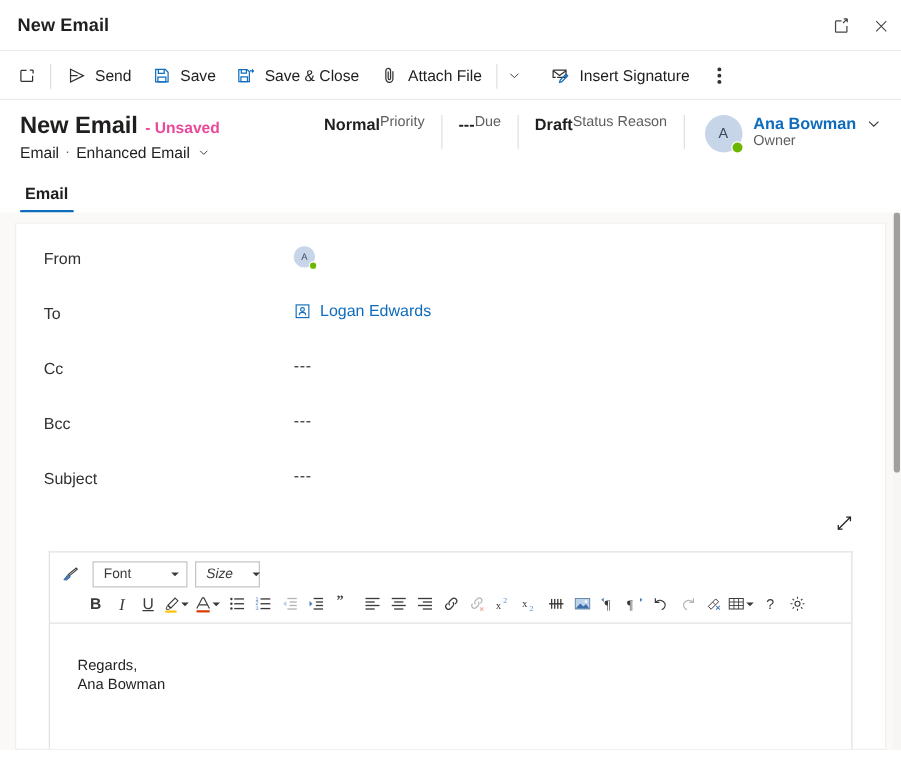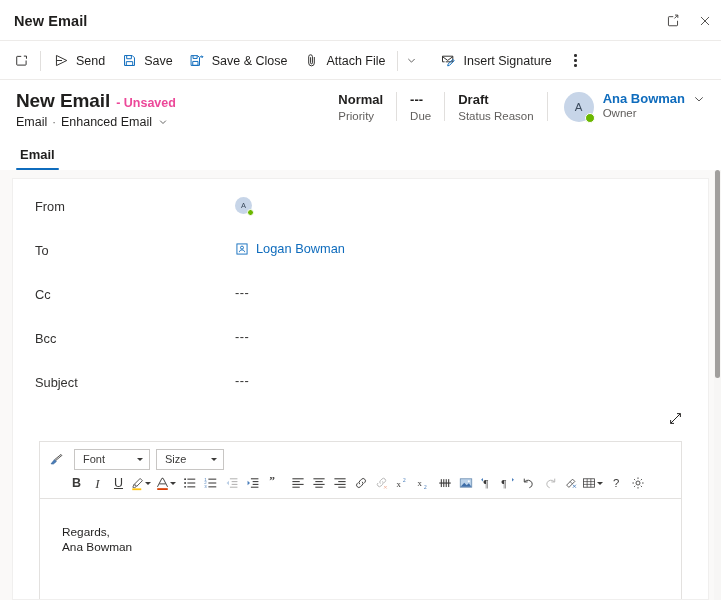--- a/index.html
+++ b/index.html
@@ -126,24 +126,25 @@
 
   .rh-right {
     margin-left: auto;
     display: flex;
     align-items: stretch;
     gap: 0;
     padding-top: 1px;
   }
   .rh-stat {
     display: flex;
-    flex-direction: column;
+    flex-direction: row;
     justify-content: flex-start;
     padding: 0 13px;
     min-width: 0;
+    text-align: center;
   }
   .rh-stat:first-child { padding-left: 6px; }
   .rh-stat-value {
     font-size: 13px;
     font-weight: 600;
     color: #201f1e;
     line-height: 18px;
     white-space: nowrap;
   }
   .rh-stat-label {
@@ -331,21 +332,21 @@
     display: flex;
     align-items: center;
     font-size: 11px;
     color: #3b3a39;
     cursor: pointer;
     margin-left: 6px;
     padding-left: 8px;
     gap: 16px;
   }
   .etb-select.font { width: 76px; }
-  .etb-select.size { width: 68px; }
+  .etb-select.size { width: 52px; font-style: italic; }
   .etb-select .label { flex: 1; }
   .etb-select .tri {
     margin-right: 6px;
     width: 0; height: 0;
     border-left: 3.2px solid transparent;
     border-right: 3.2px solid transparent;
     border-top: 3.6px solid #3b3a39;
   }
   .etb-mini-caret {
     width: 0; height: 0;
@@ -583,21 +584,21 @@
     <div class="field-row">
       <div class="field-label">To</div>
       <div class="field-value">
         <span>
           <svg width="14" height="14" viewBox="0 0 16 16" fill="none" stroke="#0f6cbd" stroke-width="1.05">
             <rect x="2.2" y="2.2" width="11.6" height="11.6"></rect>
             <circle cx="8" cy="6.4" r="1.7"></circle>
             <path d="M5.0 11.6c0-1.6 1.3-2.6 3.0-2.6s3.0 1.0 3.0 2.6"></path>
           </svg>
         </span>
-        <span class="chip-link">Logan Bowman</span>
+        <span class="chip-link">Logan Edwards</span>
       </div>
     </div>
 
     <div class="field-row">
       <div class="field-label">Cc</div>
       <div class="field-value field-empty">---</div>
     </div>
 
     <div class="field-row">
       <div class="field-label">Bcc</div>

